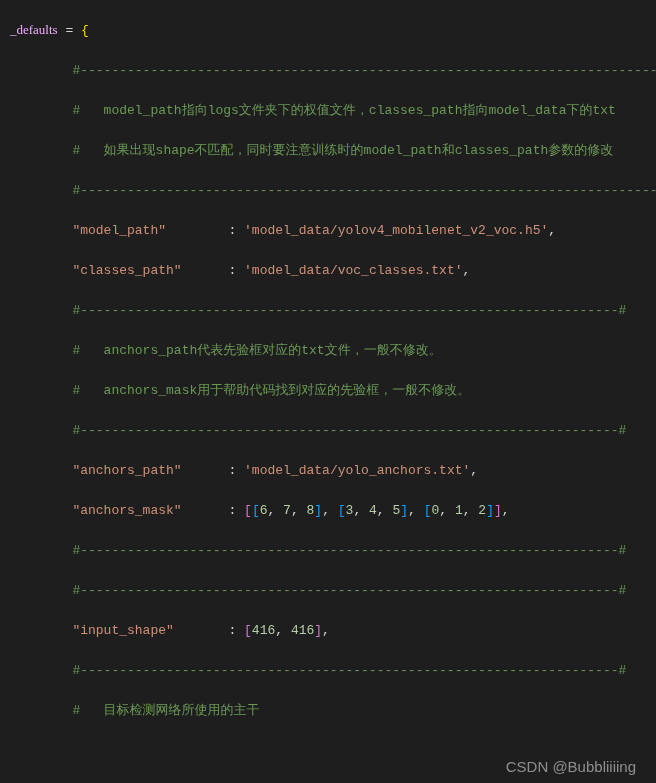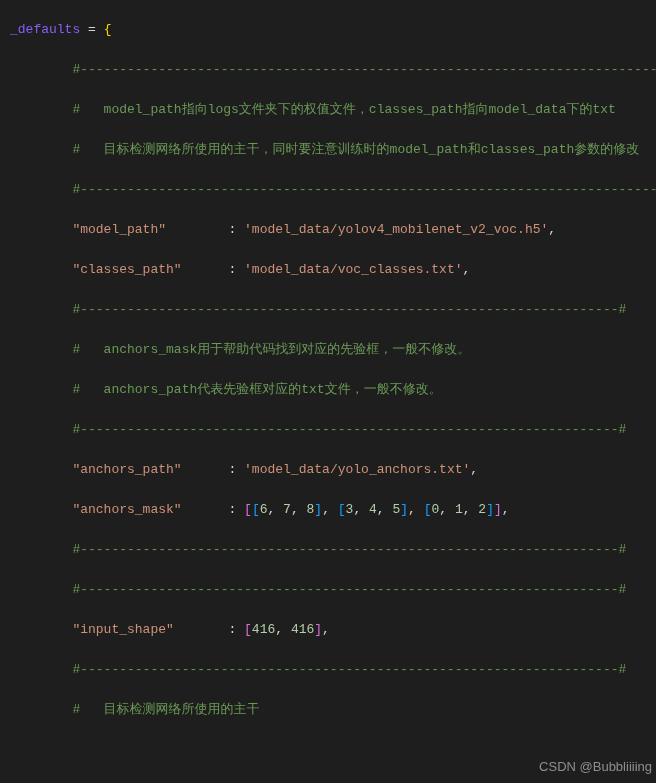--- a/index.html
+++ b/index.html
@@ -12,52 +12,52 @@
     width: 656px;
     height: 783px;
     overflow: hidden;
     position: relative;
   }
   .code-area {
     padding: 0 0 0 10px;
     white-space: pre;
   }
   .line { display: block; min-height: 20px; }
-  .tok-var { color: #8b5cf6; }
+  .tok-var { color: #f0abfc; font-family: Liberation Serif, serif; }
   .tok-op  { color: #d4d4d4; }
   .tok-brace { color: #ffd700; }
   .tok-bracket2 { color: #da70d6; }
   .tok-bracket3 { color: #179fff; }
   .tok-comment { color: #6a9955; }
   .tok-str { color: #ce9178; }
   .tok-num { color: #b5cea8; }
   .watermark {
     position: absolute;
     bottom: 6px;
-    right: 4px;
+    right: 20px;
     color: #bdbdbd;
-    font-size: 13px;
+    font-size: 15px;
     opacity: 0.7;
     font-family: sans-serif;
   }
 </style>
 </head>
 <body>
 
 <div class="code-area">
 <span class="line"><span class="tok-var">_defaults</span><span class="tok-op"> = </span><span class="tok-brace">{</span></span>
 <span class="line"><span class="tok-comment">        #--------------------------------------------------------------------------#</span></span>
 <span class="line"><span class="tok-comment">        #   model_path指向logs文件夹下的权值文件，classes_path指向model_data下的txt</span></span>
-<span class="line"><span class="tok-comment">        #   目标检测网络所使用的主干，同时要注意训练时的model_path和classes_path参数的修改</span></span>
+<span class="line"><span class="tok-comment">        #   如果出现shape不匹配，同时要注意训练时的model_path和classes_path参数的修改</span></span>
 <span class="line"><span class="tok-comment">        #--------------------------------------------------------------------------#</span></span>
 <span class="line"><span class="tok-str">        "model_path"</span><span class="tok-op">        : </span><span class="tok-str">'model_data/yolov4_mobilenet_v2_voc.h5'</span><span class="tok-op">,</span></span>
 <span class="line"><span class="tok-str">        "classes_path"</span><span class="tok-op">      : </span><span class="tok-str">'model_data/voc_classes.txt'</span><span class="tok-op">,</span></span>
 <span class="line"><span class="tok-comment">        #---------------------------------------------------------------------#</span></span>
+<span class="line"><span class="tok-comment">        #   anchors_path代表先验框对应的txt文件，一般不修改。</span></span>
 <span class="line"><span class="tok-comment">        #   anchors_mask用于帮助代码找到对应的先验框，一般不修改。</span></span>
-<span class="line"><span class="tok-comment">        #   anchors_path代表先验框对应的txt文件，一般不修改。</span></span>
 <span class="line"><span class="tok-comment">        #---------------------------------------------------------------------#</span></span>
 <span class="line"><span class="tok-str">        "anchors_path"</span><span class="tok-op">      : </span><span class="tok-str">'model_data/yolo_anchors.txt'</span><span class="tok-op">,</span></span>
 <span class="line"><span class="tok-str">        "anchors_mask"</span><span class="tok-op">      : </span><span class="tok-bracket2">[</span><span class="tok-bracket3">[</span><span class="tok-num">6</span><span class="tok-op">, </span><span class="tok-num">7</span><span class="tok-op">, </span><span class="tok-num">8</span><span class="tok-bracket3">]</span><span class="tok-op">, </span><span class="tok-bracket3">[</span><span class="tok-num">3</span><span class="tok-op">, </span><span class="tok-num">4</span><span class="tok-op">, </span><span class="tok-num">5</span><span class="tok-bracket3">]</span><span class="tok-op">, </span><span class="tok-bracket3">[</span><span class="tok-num">0</span><span class="tok-op">, </span><span class="tok-num">1</span><span class="tok-op">, </span><span class="tok-num">2</span><span class="tok-bracket3">]</span><span class="tok-bracket2">]</span><span class="tok-op">,</span></span>
 <span class="line"><span class="tok-comment">        #---------------------------------------------------------------------#</span></span>
 <span class="line"><span class="tok-comment">        #---------------------------------------------------------------------#</span></span>
 <span class="line"><span class="tok-str">        "input_shape"</span><span class="tok-op">       : </span><span class="tok-bracket2">[</span><span class="tok-num">416</span><span class="tok-op">, </span><span class="tok-num">416</span><span class="tok-bracket2">]</span><span class="tok-op">,</span></span>
 <span class="line"><span class="tok-comment">        #---------------------------------------------------------------------#</span></span>
 <span class="line"><span class="tok-comment">        #   目标检测网络所使用的主干</span></span>
 
 

